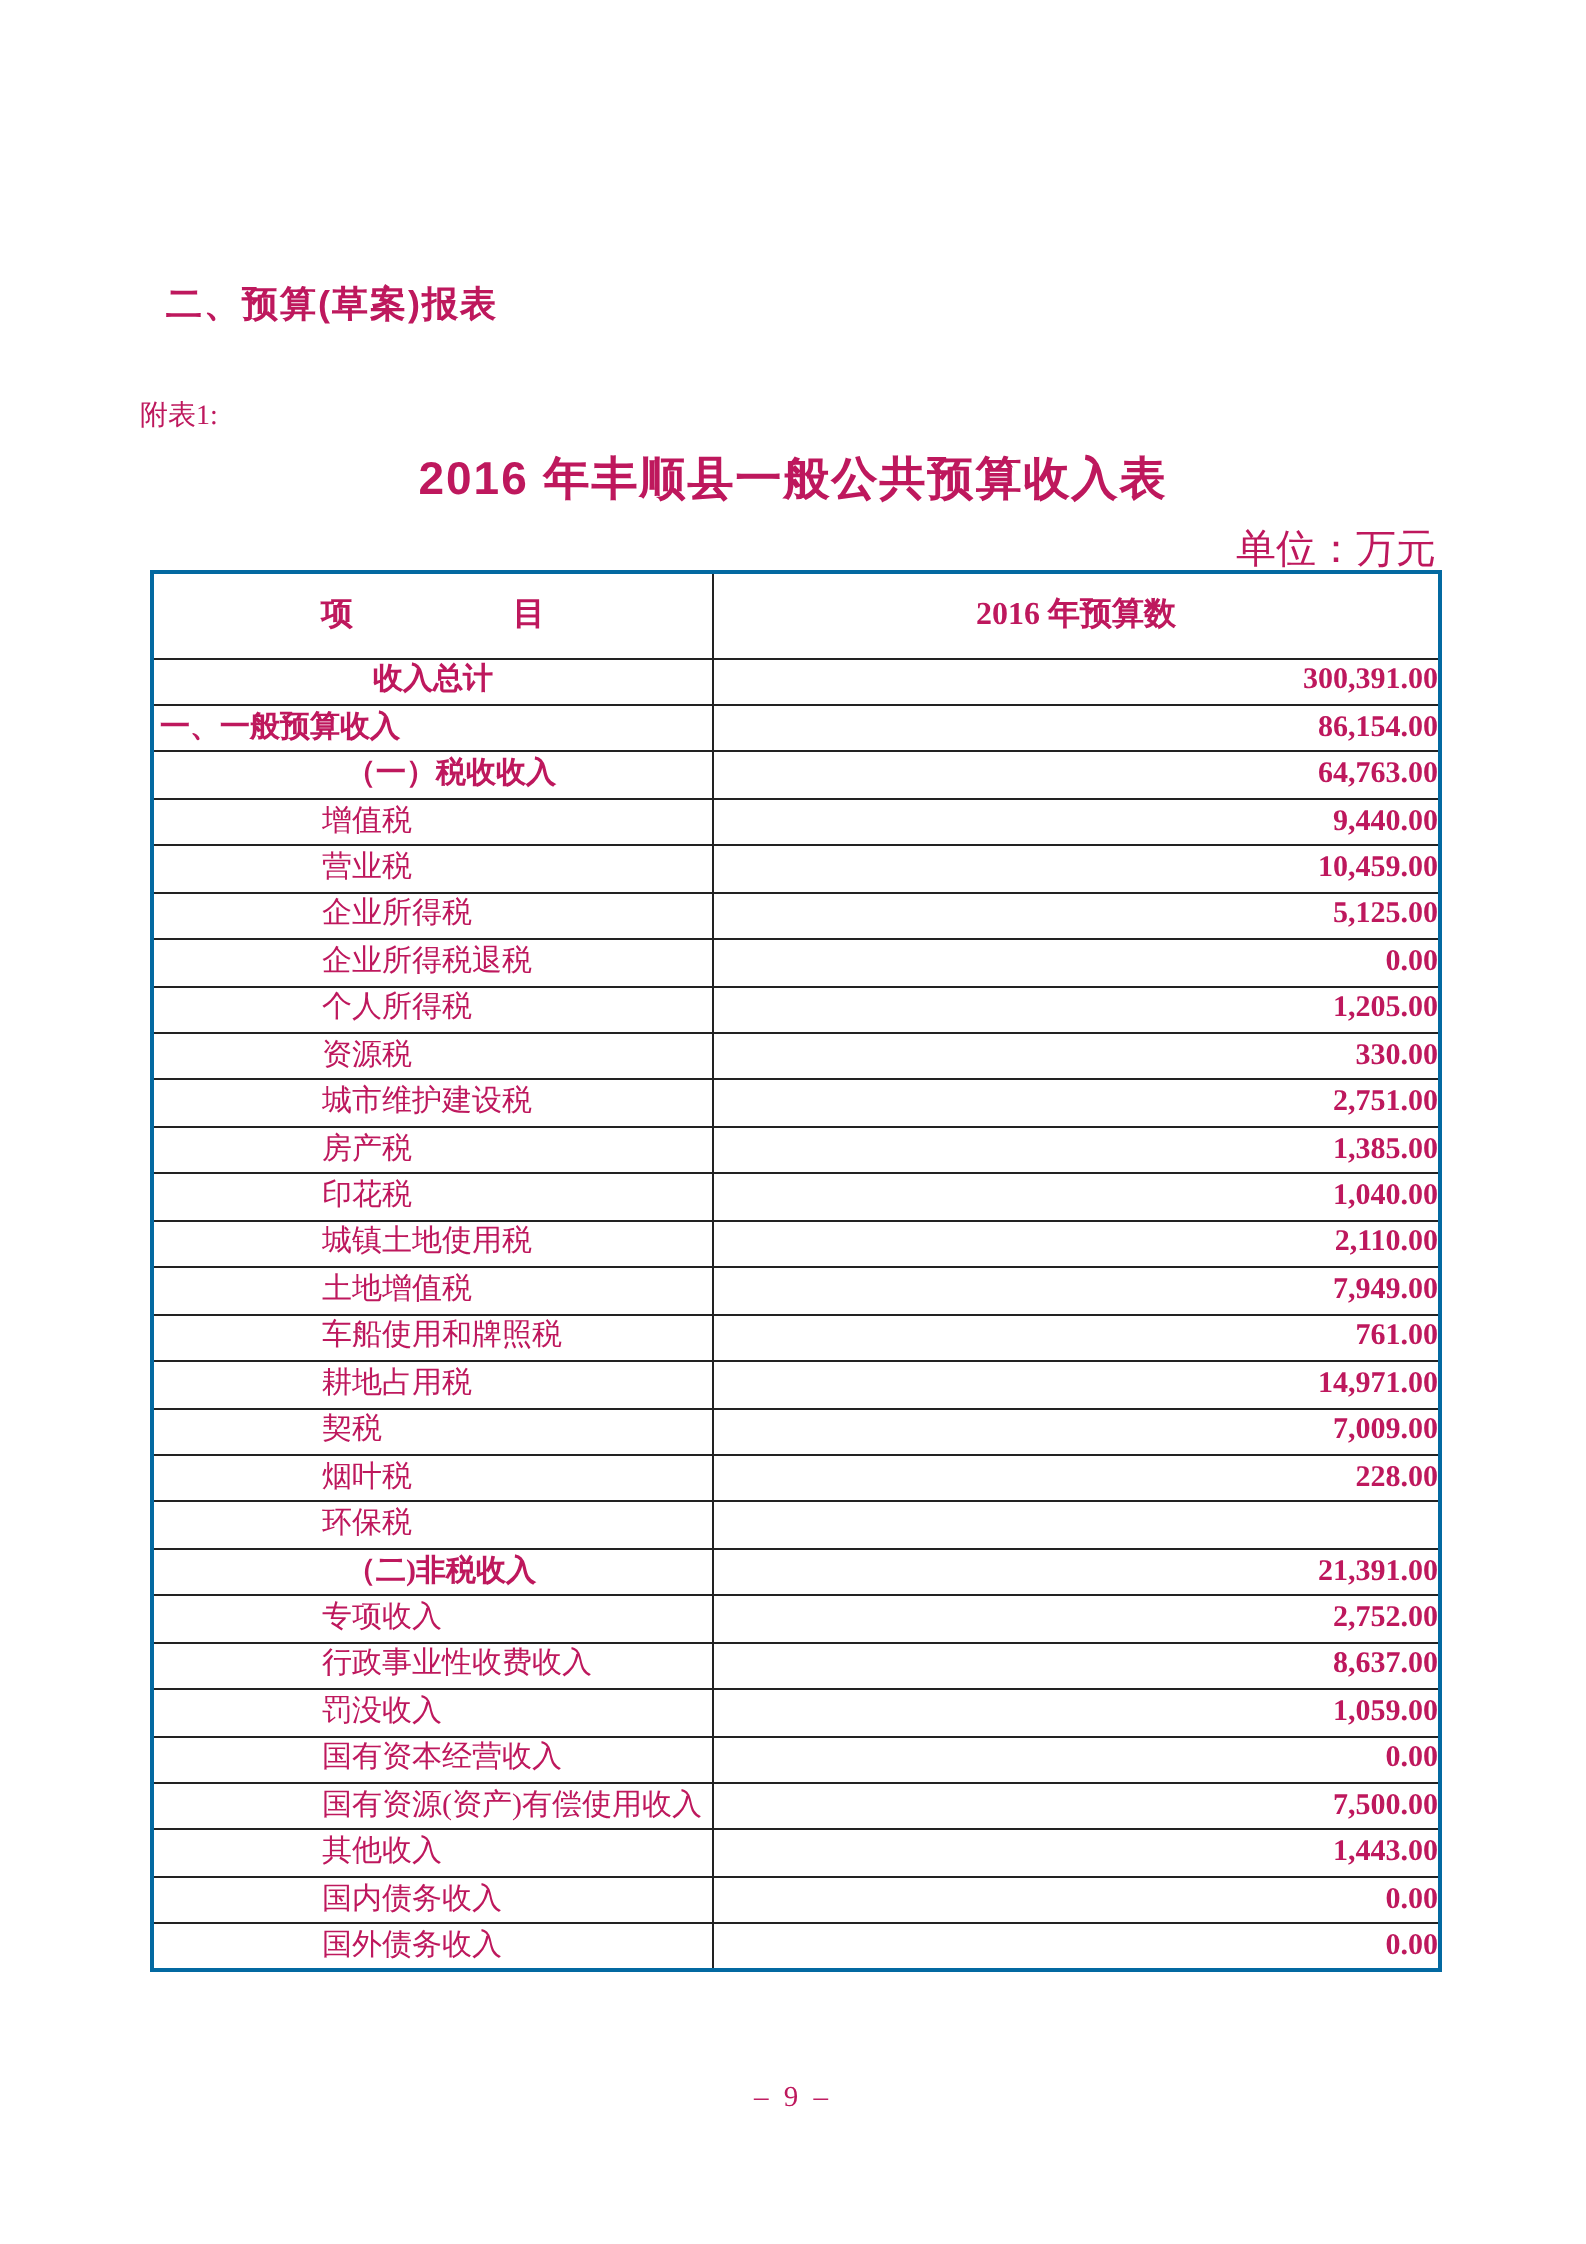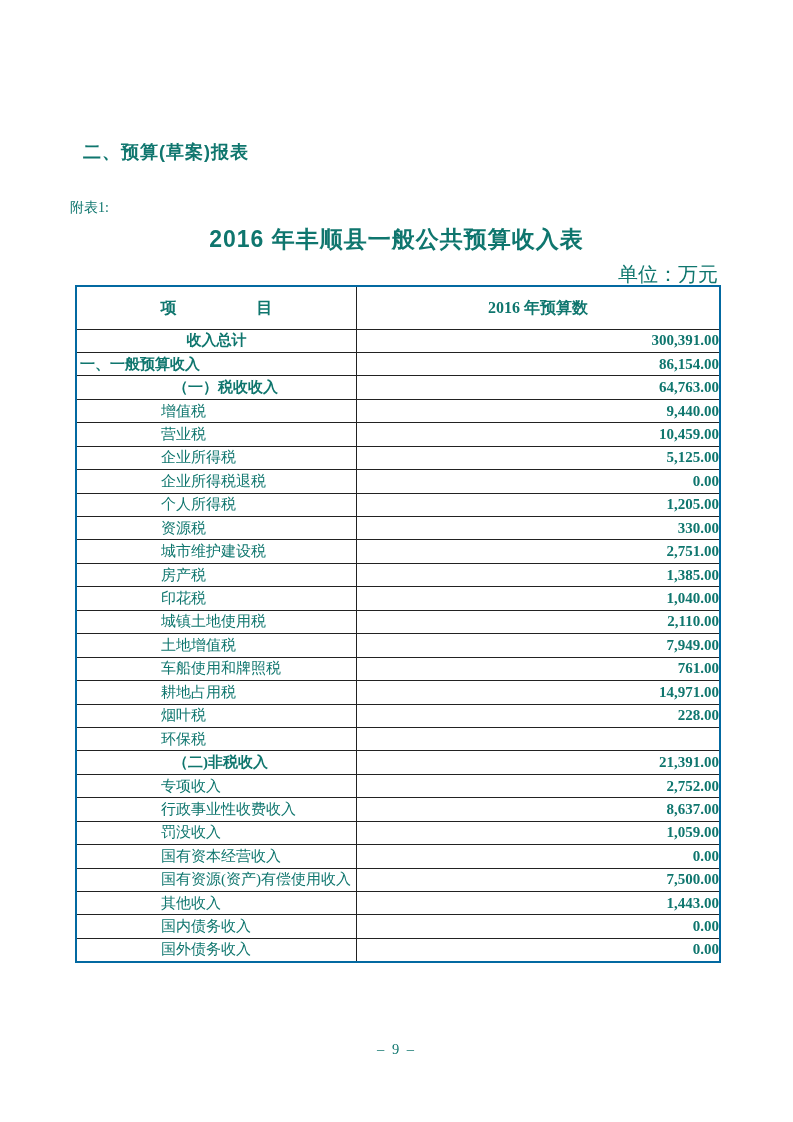--- a/index.html
+++ b/index.html
@@ -3,21 +3,21 @@
 <meta charset="utf-8">
 <style>
   html, body { margin: 0; padding: 0; background: #888; }
   .page {
     position: relative;
     width: 793px;
     height: 1122px;
     margin: 0 auto;
     background: #ffffff;
     font-family: "Liberation Serif", serif;
-    color: #0f766e;
+    color: #be185d;
     overflow: hidden;
   }
   .section-heading {
     position: absolute;
     left: 83px;
     top: 140px;
     font-size: 18px;
     font-weight: 700;
     font-family: "Liberation Sans", sans-serif;
     letter-spacing: 1px;
@@ -177,20 +177,24 @@
   </tr>
         <tr class="row-item">
     <td class="label">车船使用和牌照税</td>
     <td class="value">761.00</td>
   </tr>
         <tr class="row-item">
     <td class="label">耕地占用税</td>
     <td class="value">14,971.00</td>
   </tr>
         <tr class="row-item">
+    <td class="label">契税</td>
+    <td class="value">7,009.00</td>
+  </tr>
+        <tr class="row-item">
     <td class="label">烟叶税</td>
     <td class="value">228.00</td>
   </tr>
         <tr class="row-item">
     <td class="label">环保税</td>
     <td class="value"></td>
   </tr>
         <tr class="row-level2">
     <td class="label">（二)非税收入</td>
     <td class="value">21,391.00</td>

